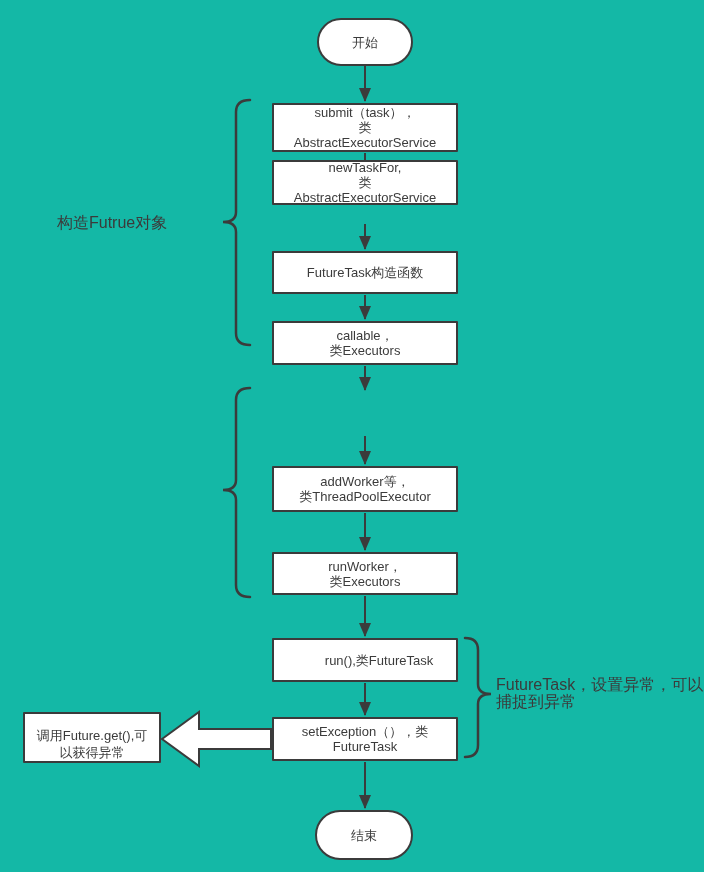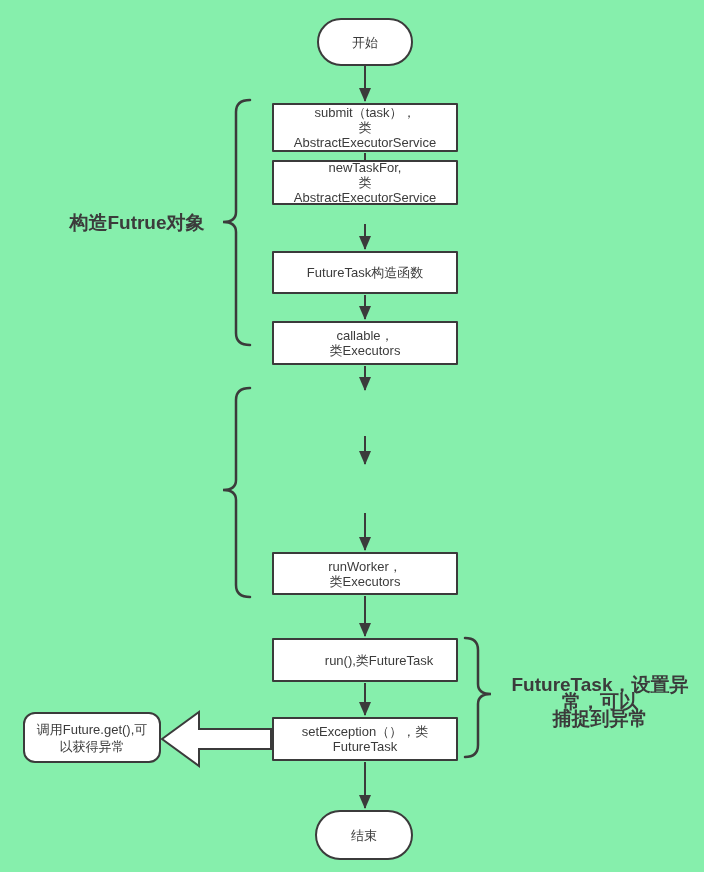--- a/index.html
+++ b/index.html
@@ -1,48 +1,47 @@
 <!DOCTYPE html>
 <html><head>
 <meta charset="utf-8">
 <style>
   html, body { margin: 0; padding: 0; background: #ffffff; }
   .canvas {
     position: relative;
     width: 704px;
     height: 872px;
-    background: #86efac;
+    background: #14b8a6;
     font-family: "Liberation Sans", sans-serif;
     color: #3b3b3b;
     overflow: hidden;
   }
   .layer { position: absolute; left: 0; top: 0; }
   .node {
     position: absolute;
     box-sizing: border-box;
     border: 2px solid #3b3b3b;
     background: #ffffff;
     display: flex;
     align-items: center;
     justify-content: center;
     text-align: center;
     font-size: 13px;
     line-height: 15px;
     white-space: pre-line;
   }
   .box { left: 272px; width: 186px; border-radius: 1px; }
   .stadium { border-radius: 25px; }
-  .note { border-radius: 12px; line-height: 17px; }
+  .note { border-radius: 1px; line-height: 17px; align-items: flex-end; }
   .label {
     position: absolute;
-    text-align: center;
-    font-size: 19px;
+    text-align: left;
+    font-size: 16px;
     line-height: 17px;
     white-space: pre-line;
-    font-weight: bold;
   }
 </style>
 </head>
 <body>
 
 <div class="canvas">
 
   <svg class="layer" width="704" height="872" viewBox="0 0 704 872">
     <defs>
       <marker id="arw" markerUnits="userSpaceOnUse" markerWidth="14" markerHeight="12" refX="13" refY="6" orient="auto">
@@ -84,20 +83,24 @@
 类
 AbstractExecutorService</span>
   </div>
   <div class="node box" style="top:251px; height:43px;">
     <span>FutureTask构造函数</span>
   </div>
   <div class="node box" style="top:321px; height:44px;">
     <span>callable，
 类Executors</span>
   </div>
+  <div class="node box" style="top:466px; height:46px;">
+    <span>addWorker等，
+类ThreadPoolExecutor</span>
+  </div>
   <div class="node box" style="top:552px; height:43px;">
     <span>runWorker，
 类Executors</span>
   </div>
   <div class="node box" style="top:638px; height:44px;padding-left:28px;">
     <span>run(),类FutureTask</span>
   </div>
   <div class="node box" style="top:717px; height:44px;">
     <span>setException（），类
 FutureTask</span>

